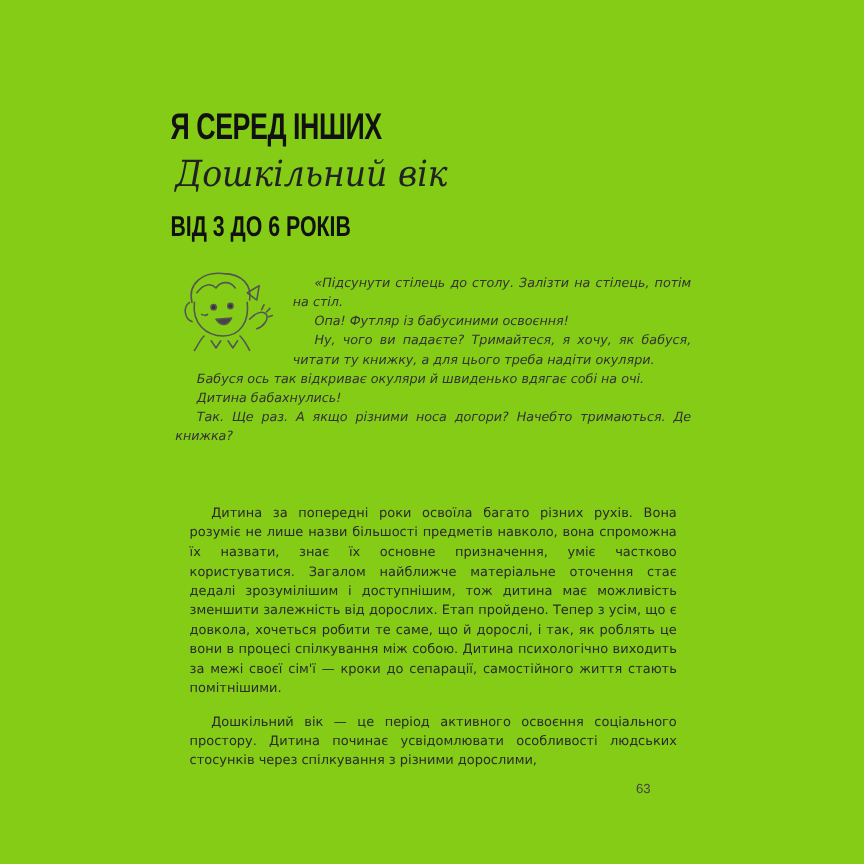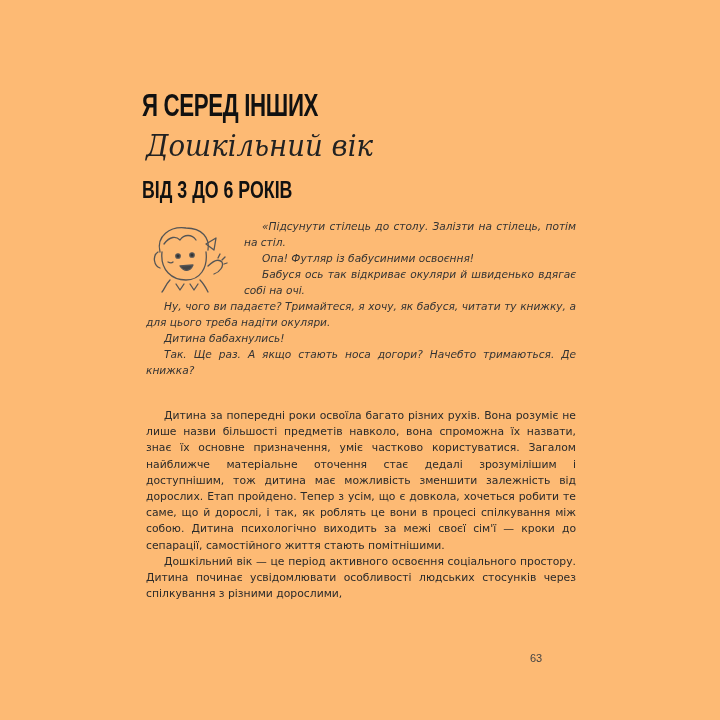--- a/index.html
+++ b/index.html
@@ -1,73 +1,73 @@
 <!DOCTYPE html>
 <html><head>
 <meta charset="utf-8">
 <style>
   html, body { margin:0; padding:0; background:#ffffff; }
   body { width:720px; height:720px; position:relative; overflow:hidden; }
-  .page { position:absolute; left:0; top:0; width:720px; height:720px; background:#fdba74; }
+  .page { position:absolute; left:0; top:0; width:720px; height:720px; background:#84cc16; }
   .title {
     position:absolute; left:142px; top:88px;
     font-family:"Liberation Sans", sans-serif; font-weight:bold;
     font-size:31px; letter-spacing:-0.5px; color:#111;
     transform:scaleX(0.72); transform-origin:left top; white-space:nowrap;
   }
   .subtitle-script {
     position:absolute; left:146px; top:128px;
     font-family:"DejaVu Serif", serif; font-style:italic;
     font-size:30px; color:#222; white-space:nowrap;
     transform:scaleX(0.92); transform-origin:left top;
   }
   .age {
     position:absolute; left:142px; top:176px;
     font-family:"Liberation Sans", sans-serif; font-weight:bold;
     font-size:24px; color:#111; white-space:nowrap;
     transform:scaleX(0.74); transform-origin:left top;
   }
   .illustration { position:absolute; left:146px; top:222px; width:88px; height:72px; }
   .quote {
-    position:absolute; left:146px; top:218px; width:430px;
+    position:absolute; left:146px; top:228px; width:430px;
     font-family:"DejaVu Sans", sans-serif; font-style:italic;
     font-size:10.6px; line-height:16px; color:#333;
   }
   .quote p { margin:0; text-align:justify; text-indent:18px; }
   .body {
     position:absolute; left:146px; top:408px; width:430px;
     font-family:"DejaVu Sans", sans-serif;
     font-size:10.8px; line-height:16.2px; color:#2a2a2a;
     text-align:justify;
   }
-  .body p { margin:0; text-indent:18px; }
+  .body p { margin:12px; text-indent:18px; }
   .pagenum {
     position:absolute; left:530px; top:652px;
     font-family:"Liberation Sans", sans-serif; font-weight:normal;
     font-size:11px; color:#444;
   }
   .float-spacer { float:left; width:98px; height:80px; }
 </style>
 </head>
 <body>
 
 <div class="page">
 
   <div class="title">Я СЕРЕД ІНШИХ</div>
   <div class="subtitle-script">Дошкільний вік</div>
   <div class="age">ВІД 3 ДО 6 РОКІВ</div>
 
   <div class="quote">
     <div class="float-spacer"></div>
     <p>«Підсунути стілець до столу. Залізти на стілець, потім на стіл.</p>
     <p>Опа! Футляр із бабусиними освоєння!</p>
+    <p>Ну, чого ви падаєте? Тримайтеся, я хочу, як бабуся, читати ту книжку, а для цього треба надіти окуляри.</p>
     <p>Бабуся ось так відкриває окуляри й швиденько вдягає собі на очі.</p>
-    <p>Ну, чого ви падаєте? Тримайтеся, я хочу, як бабуся, читати ту книжку, а для цього треба надіти окуляри.</p>
     <p>Дитина бабахнулись!</p>
-    <p>Так. Ще раз. А якщо стають носа догори? Начебто тримаються. Де книжка?</p>
+    <p>Так. Ще раз. А якщо різними носа догори? Начебто тримаються. Де книжка?</p>
   </div>
 
   <svg class="illustration" viewBox="0 0 88 72">
     <g fill="none" stroke="#555" stroke-width="1.3" stroke-linecap="round" stroke-linejoin="round">
 
       <path d="M14 30 C10 14 24 4 40 6 C56 6 64 16 62 28"></path>
       <path d="M18 22 C24 14 30 14 34 18 C38 12 46 12 50 18"></path>
       <path d="M12 30 C6 34 8 44 14 46"></path>
 
       <path d="M60 22 L70 16 L68 28 Z"></path>

